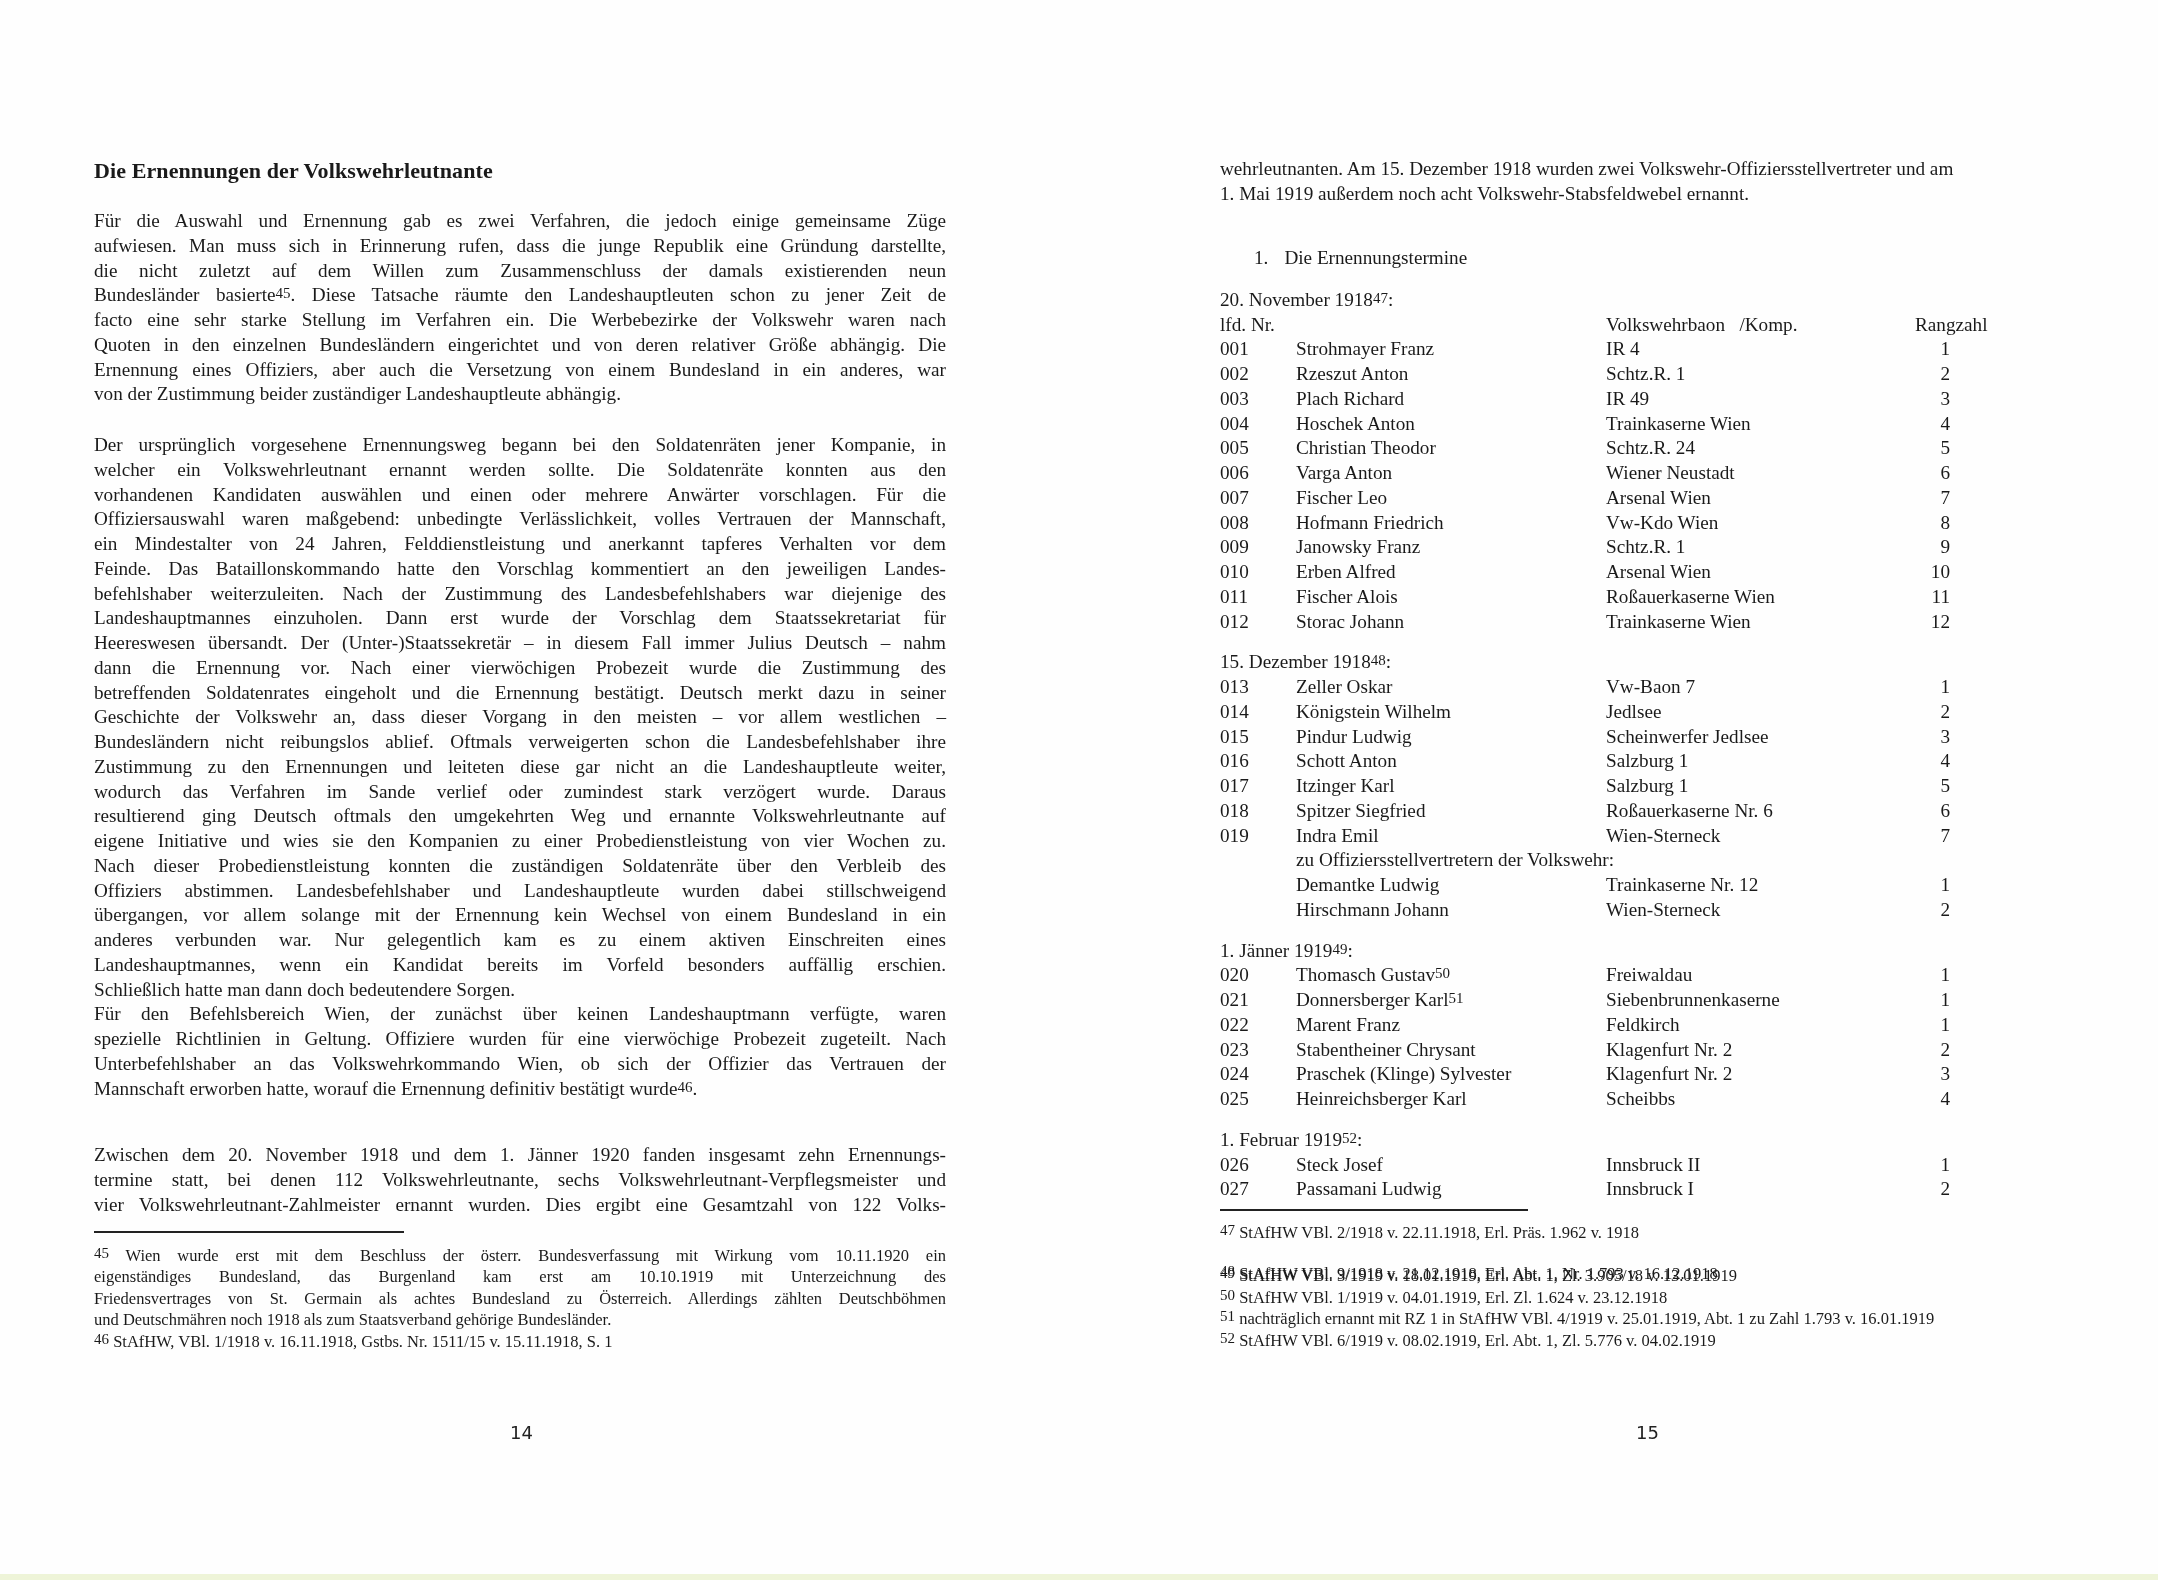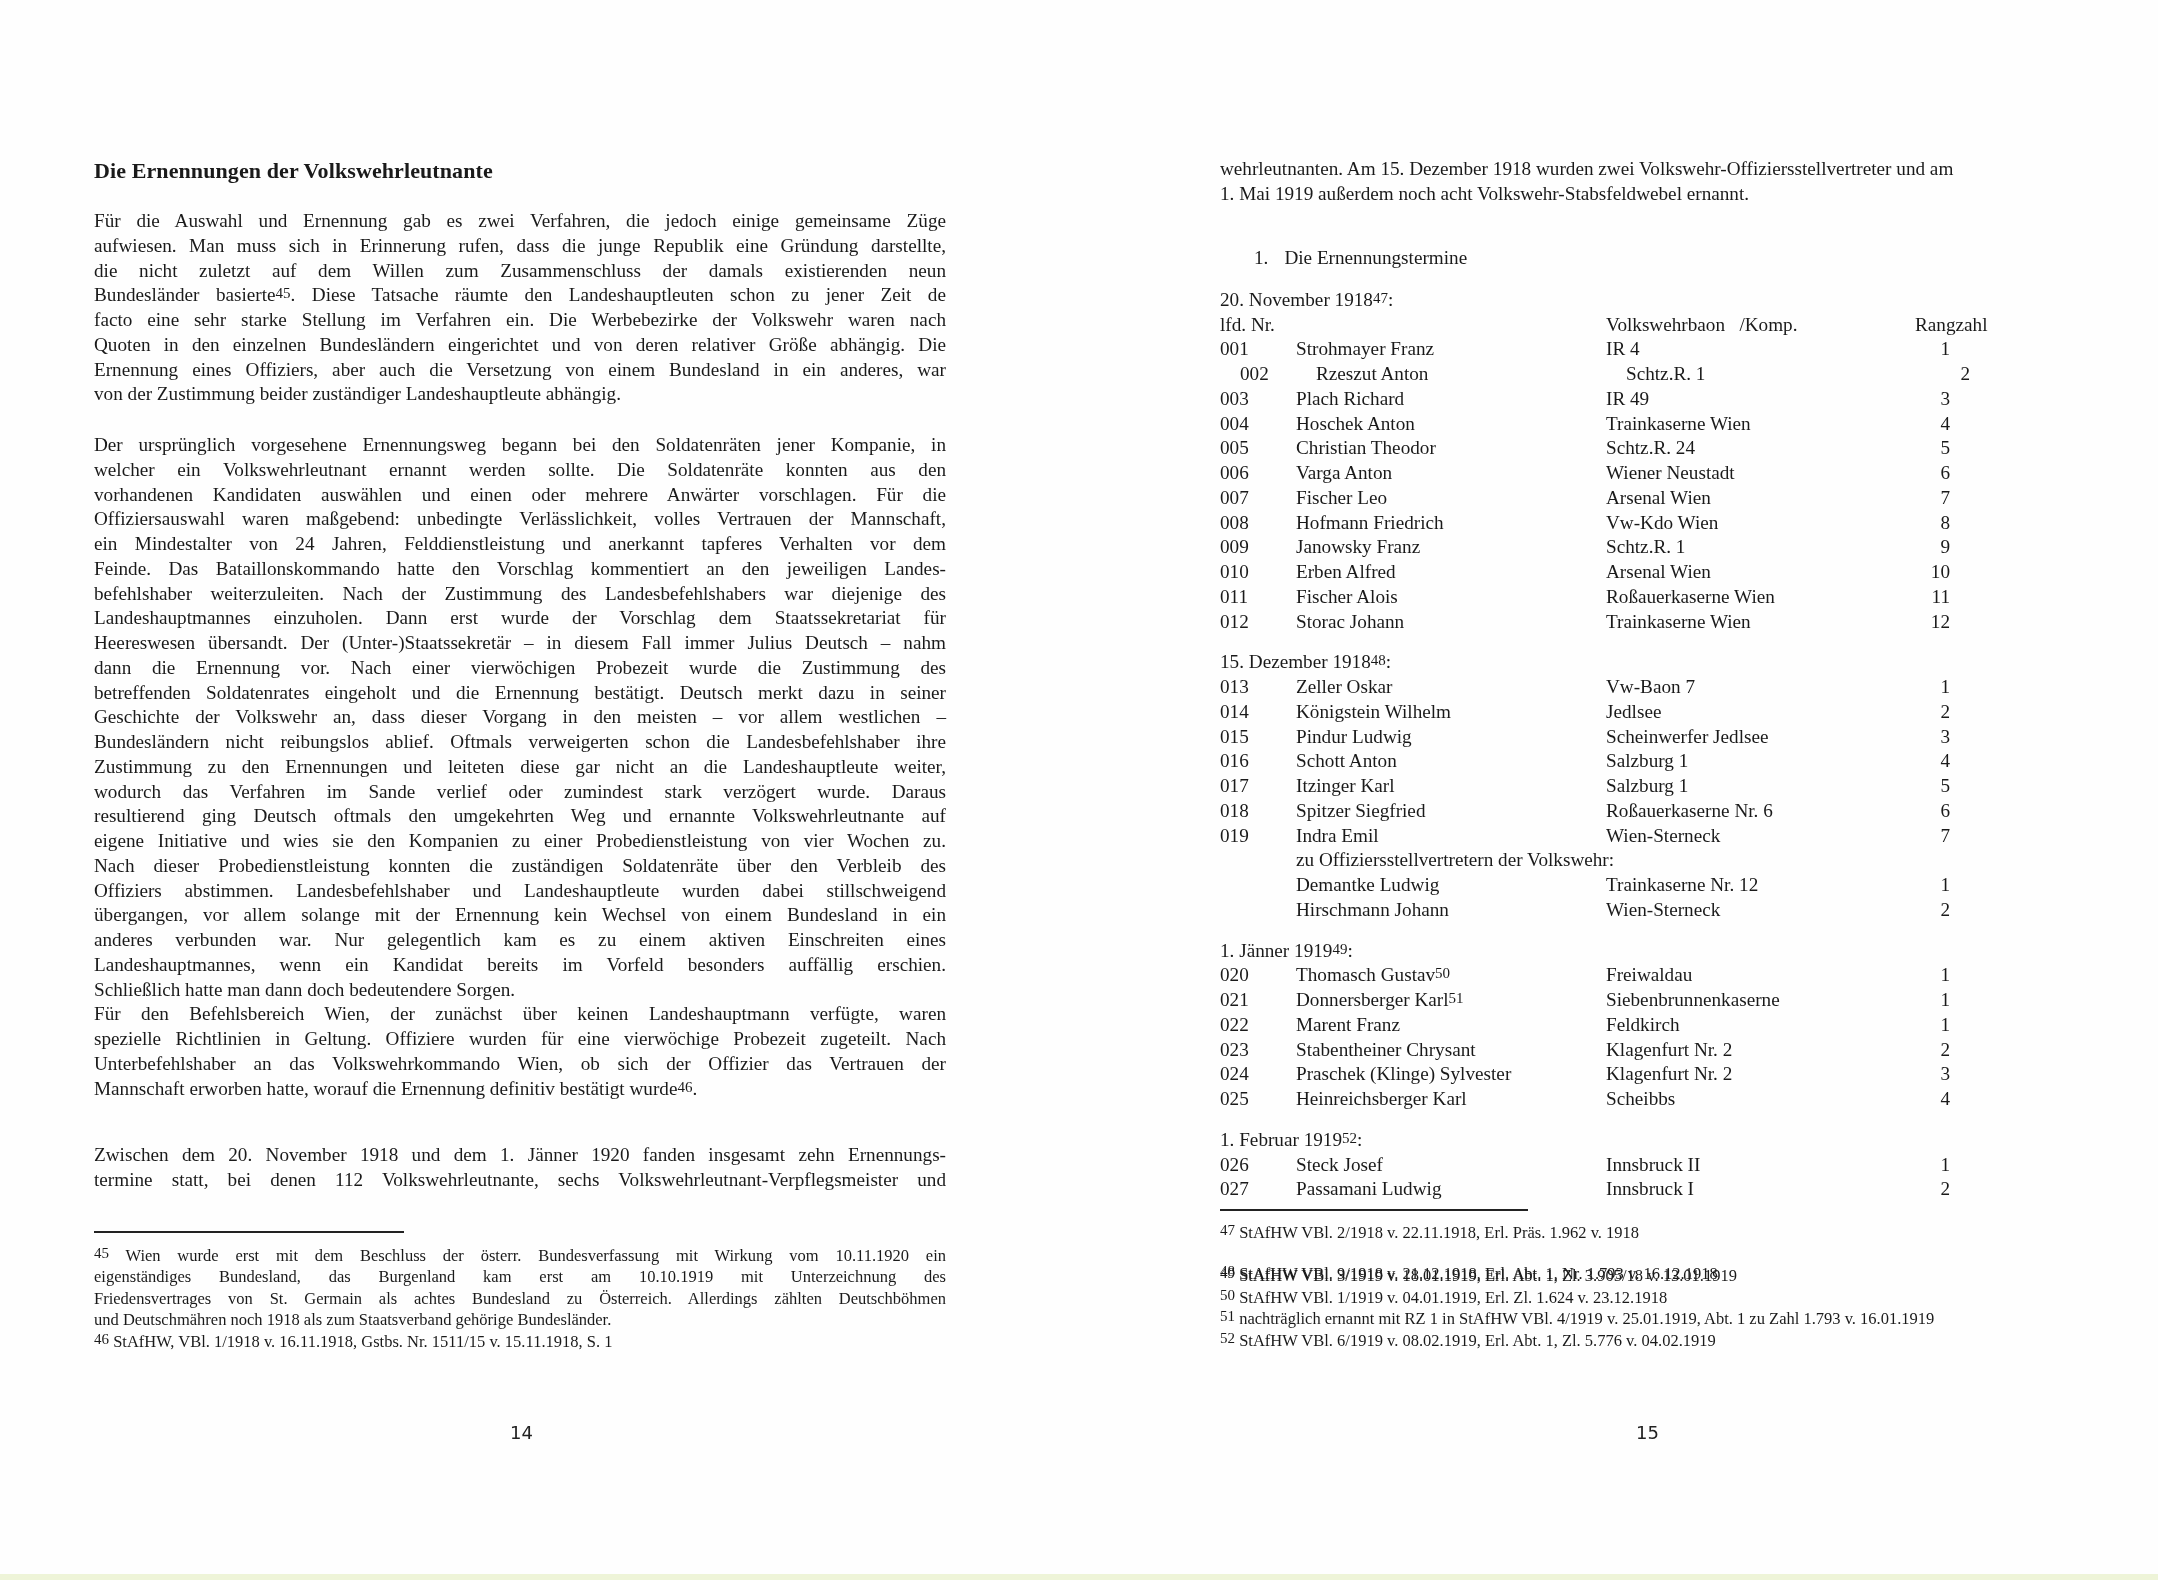--- a/index.html
+++ b/index.html
@@ -73,20 +73,21 @@
       </div>
       <div class="para" style="top: 1002.25px;">
         <span class="line">Für den Befehlsbereich Wien, der zunächst über keinen Landeshauptmann verfügte, waren</span>
         <span class="line">spezielle Richtlinien in Geltung. Offiziere wurden für eine vierwöchige Probezeit zugeteilt. Nach</span>
         <span class="line">Unterbefehlshaber an das Volkswehrkommando Wien, ob sich der Offizier das Vertrauen der</span>
         <span class="line last">Mannschaft erworben hatte, worauf die Ernennung definitiv bestätigt wurde<sup>46</sup>.</span>
       </div>
       <div class="para" style="top: 1143px;">
         <span class="line">Zwischen dem 20. November 1918 und dem 1. Jänner 1920 fanden insgesamt zehn Ernennungs-</span>
         <span class="line">termine statt, bei denen 112 Volkswehrleutnante, sechs Volkswehrleutnant-Verpflegsmeister und</span>
+        <span class="line">vier Volkswehrleutnant-Zahlmeister ernannt wurden. Dies ergibt eine Gesamtzahl von 122 Volks-</span>
       </div>
     </div>
   <div class="rule" style="top:1231px;left:0;width:310px;"></div>
   <div id="left-fns">
       <div class="fn" style="top: 1245px;">
         <span class="line"><sup>45</sup> Wien wurde erst mit dem Beschluss der österr. Bundesverfassung mit Wirkung vom 10.11.1920 ein</span>
         <span class="line">eigenständiges Bundesland, das Burgenland kam erst am 10.10.1919 mit Unterzeichnung des</span>
         <span class="line">Friedensvertrages von St. Germain als achtes Bundesland zu Österreich. Allerdings zählten Deutschböhmen</span>
         <span class="line last">und Deutschmähren noch 1918 als zum Staatsverband gehörige Bundesländer.</span>
       </div>
@@ -107,21 +108,21 @@
         <span class="c-nr">lfd. Nr.</span>
         <span class="c-unit" style="white-space: pre;">Volkswehrbaon   /Komp.</span>
         <span class="c-head" style="left: 695px;">Rangzahl</span>
       </div>
       <div class="row" style="top: 337.25px;">
         <span class="c-nr">001</span>
         <span class="c-name">Strohmayer Franz</span>
         <span class="c-unit">IR 4</span>
         <span class="c-rank">1</span>
       </div>
-      <div class="row" style="top: 362px; margin-left: 20px;">
+      <div class="row" style="top: 362px;">
         <span class="c-nr">002</span>
         <span class="c-name">Rzeszut Anton</span>
         <span class="c-unit">Schtz.R. 1</span>
         <span class="c-rank">2</span>
       </div>
       <div class="row" style="top: 386.75px;">
         <span class="c-nr">003</span>
         <span class="c-name">Plach Richard</span>
         <span class="c-unit">IR 49</span>
         <span class="c-rank">3</span>

